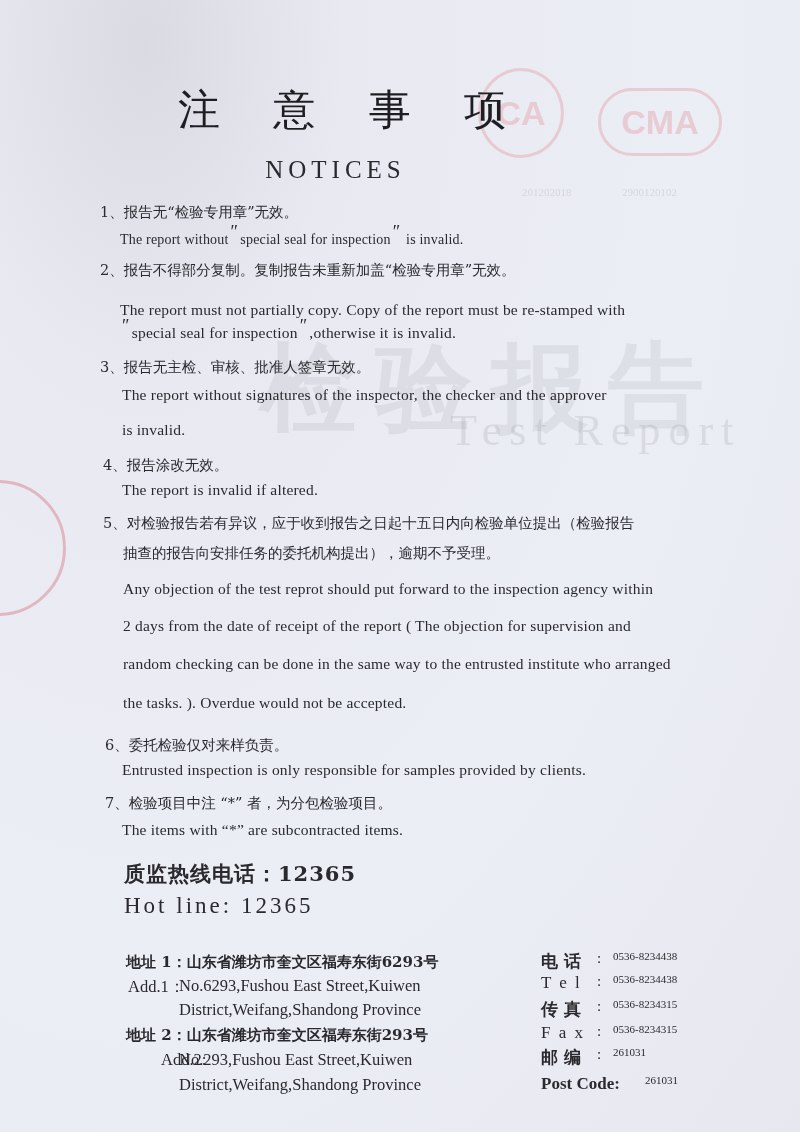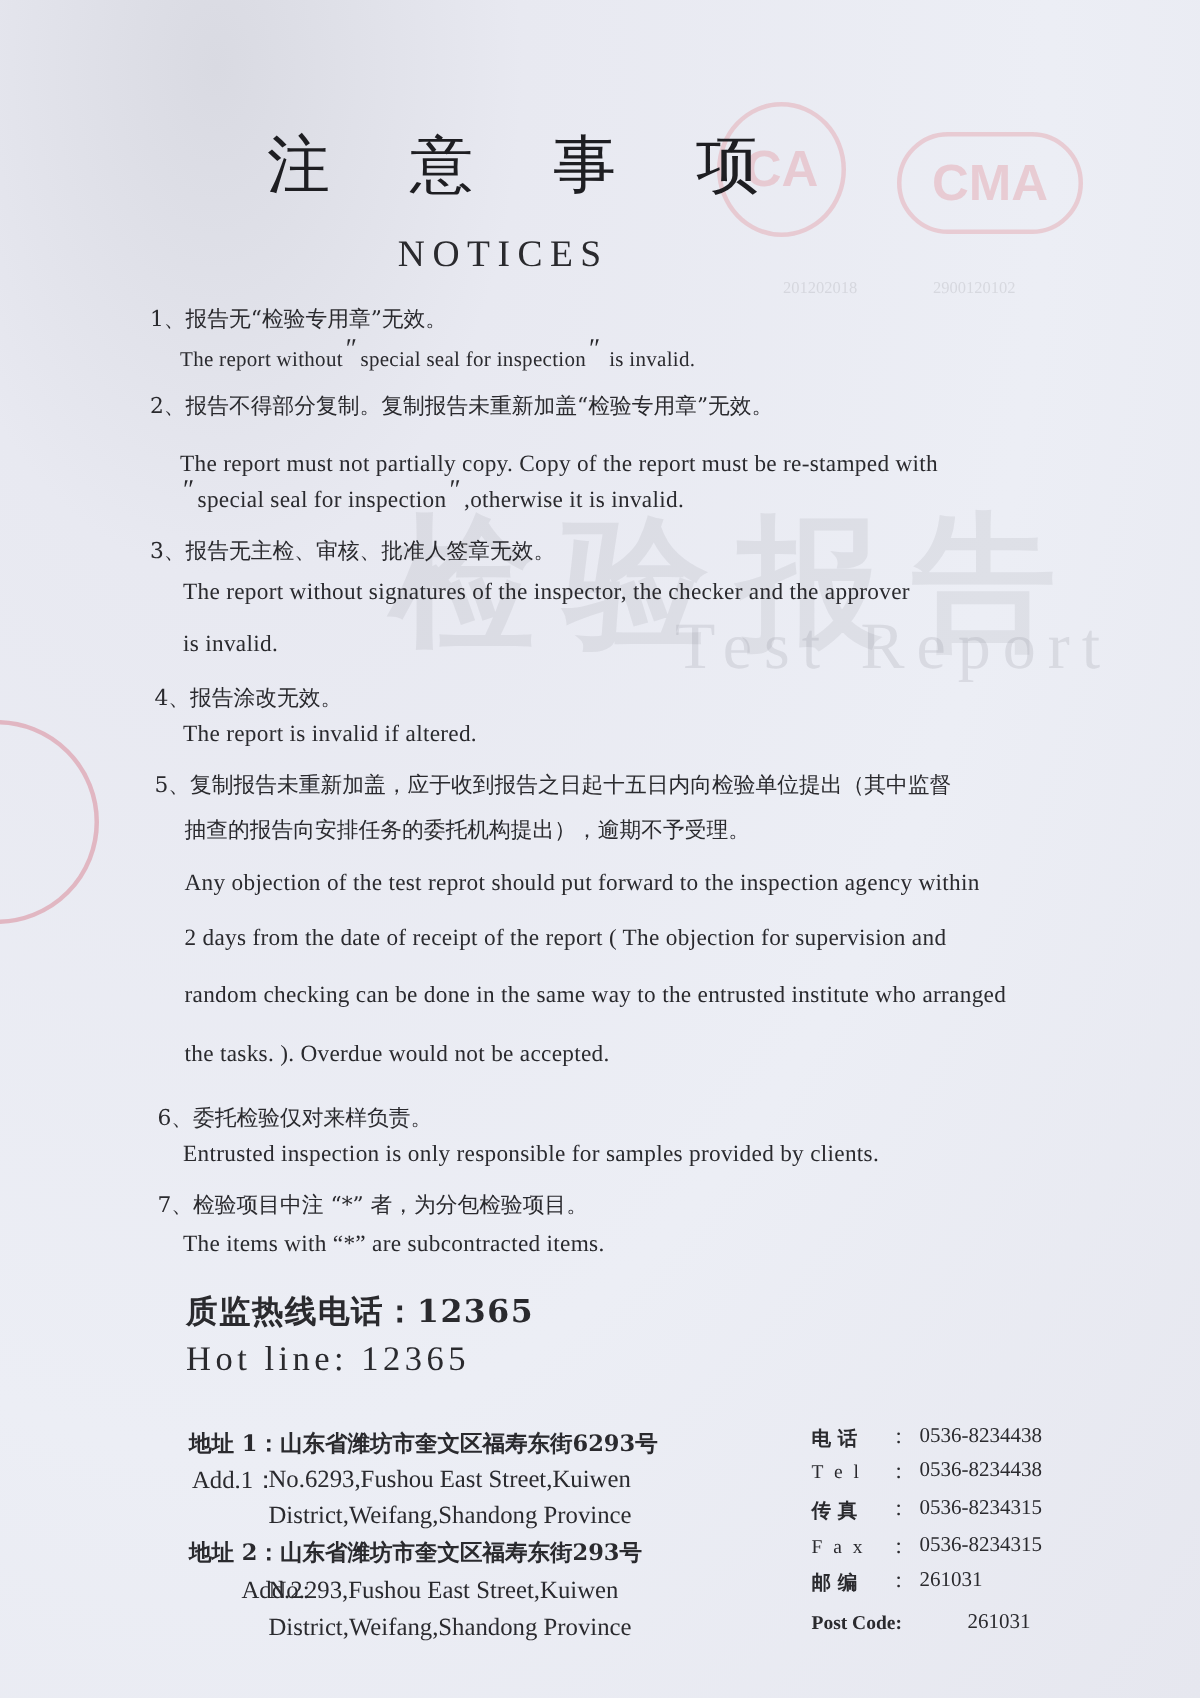--- a/index.html
+++ b/index.html
@@ -43,24 +43,24 @@
     }
     .zh { position: absolute; font-family: "DejaVu Serif", serif; font-size: 14.5px; color: #2a2a2e; white-space: nowrap; }
     .en { position: absolute; font-size: 15.5px; color: #2a2a2e; white-space: nowrap; letter-spacing: 0.2px; }
     .q { font-size: 18px; position: relative; top: -6px; margin: 0 2px; }
 
     .hot-zh { position: absolute; left: 124px; top: 860px; font-family: "DejaVu Serif", serif; font-size: 21px; font-weight: bold; letter-spacing: 1px; white-space: nowrap; }
     .hot-en { position: absolute; left: 124px; top: 893px; font-size: 23px; letter-spacing: 3px; white-space: nowrap; }
 
     .addr { position: absolute; font-size: 16.5px; white-space: nowrap; }
     .addr-zh { font-family: "DejaVu Serif", serif; font-size: 15px; font-weight: bold; }
-    .contact-label { position: absolute; left: 541px; font-size: 13px; white-space: nowrap; }
+    .contact-label { position: absolute; left: 541px; font-size: 17px; white-space: nowrap; }
     .contact-label.zh-lbl { font-family: "DejaVu Serif", serif; font-weight: bold; }
     .contact-colon { position: absolute; left: 597px; font-size: 15px; }
-    .contact-val { position: absolute; left: 613px; font-size: 14px; white-space: nowrap; }
+    .contact-val { position: absolute; left: 613px; font-size: 11px; white-space: nowrap; }
   </style>
 </head>
 <body>
 
 <div class="page">
 
   <div class="stamp stamp-cma">
       <span>CMA</span>
     </div>
   <div class="stamp stamp-ca">
@@ -95,21 +95,21 @@
   </div>
   <div class="en" style="left:122px;top:386px;">The report without signatures of the inspector, the checker and the approver</div>
   <div class="en" style="left:122px;top:421px;">is invalid.</div>
 
   <div class="zh" style="left:103px;top:456px;">
     <span>4、</span><span>报告涂改无效。</span>
   </div>
   <div class="en" style="left:122px;top:481px;">The report is invalid if altered.</div>
 
   <div class="zh" style="left:103px;top:514px;">
-    <span>5、</span><span>复制报告未重新加盖，应于收到报告之日起十五日内向检验单位提出（其中监督</span>
+    <span>5、</span><span>对检验报告若有异议，应于收到报告之日起十五日内向检验单位提出（检验报告</span>
   </div>
   <div class="zh" style="left:123px;top:544px;">抽查的报告向安排任务的委托机构提出），逾期不予受理。</div>
   <div class="en" style="left:123px;top:580px;">Any objection of the test reprot should put forward to the inspection agency within</div>
   <div class="en" style="left:123px;top:617px;">2 days from the date of receipt of the report ( The objection for supervision and</div>
   <div class="en" style="left:123px;top:655px;">random checking can be done in the same way to the entrusted institute who arranged</div>
   <div class="en" style="left:123px;top:694px;">the tasks. ). Overdue would not be accepted.</div>
 
   <div class="zh" style="left:105px;top:736px;">
     <span>6、</span><span>委托检验仅对来样负责。</span>
   </div>

